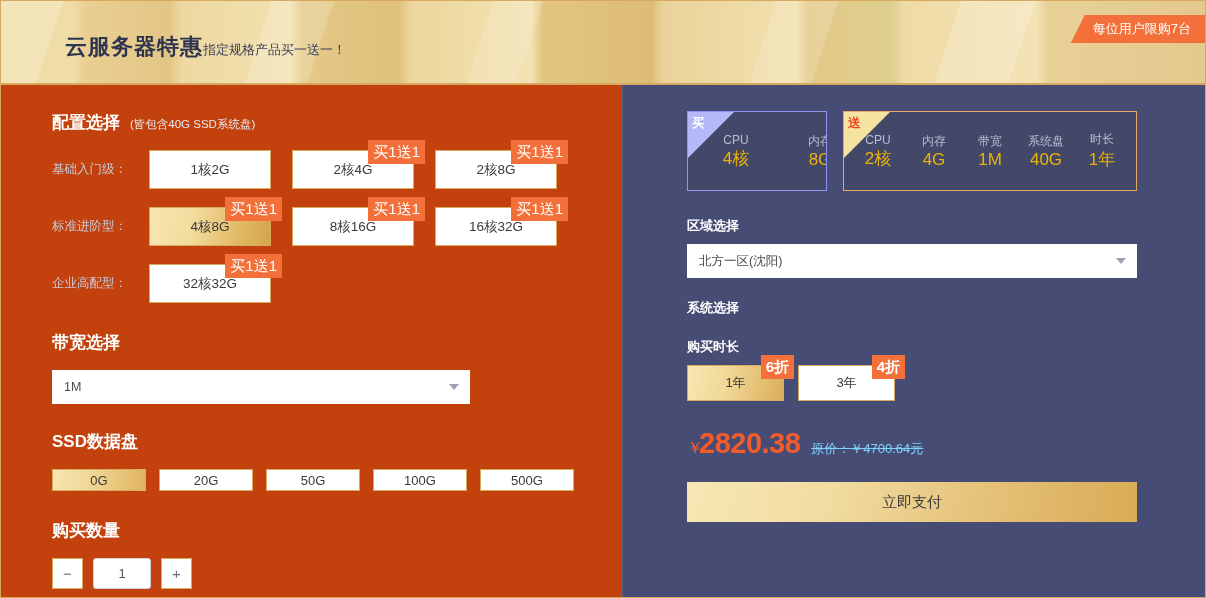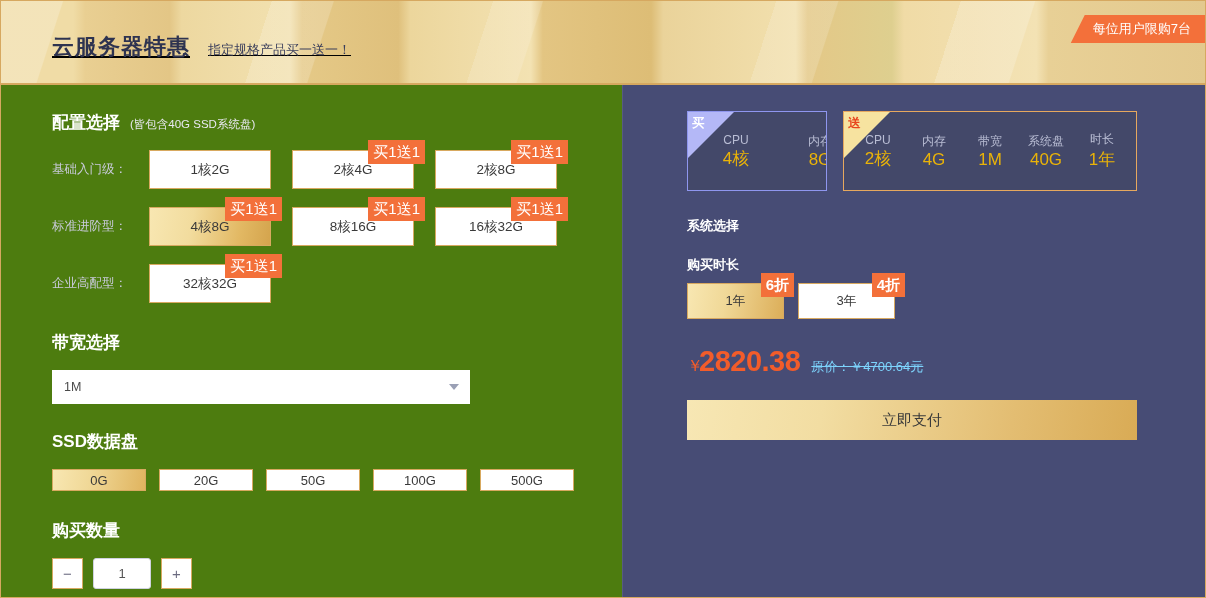--- a/index.html
+++ b/index.html
@@ -39,23 +39,22 @@
     background:
       linear-gradient(108deg, rgba(255,255,255,0.22) 0 5%, rgba(0,0,0,0) 5.1% 100%),
       linear-gradient(108deg, rgba(0,0,0,0) 0 22%, rgba(255,255,255,0.18) 22% 27%, rgba(0,0,0,0) 27.1% 100%),
       linear-gradient(108deg, rgba(0,0,0,0) 0 40%, rgba(255,255,255,0.15) 40% 44%, rgba(0,0,0,0) 44.1% 100%),
       linear-gradient(108deg, rgba(0,0,0,0) 0 63%, rgba(255,255,255,0.16) 63% 68%, rgba(0,0,0,0) 68.1% 100%),
       linear-gradient(108deg, rgba(0,0,0,0) 0 78%, rgba(255,255,255,0.2) 78% 84%, rgba(0,0,0,0) 84.1% 100%);
     pointer-events: none;
   }
   .header-inner {
     position: relative;
-    display: flex; align-items: baseline; gap: 18px;
-    padding: 31px 0 0 51px;
-    text-decoration: underline;
+    display: flex; align-items: baseline; 
+    padding: 31px 0 0 64px;
   }
   .header-title {
     font-size: 22px; font-weight: bold; color: #2e3350;
     letter-spacing: 1px;
   }
   .header-sub { font-size: 13px; color: #3b3f5c; }
 
   .limit-ribbon {
     position: absolute; top: 14px; right: 0;
     height: 28px;
@@ -70,21 +69,21 @@
     content: "";
     position: absolute; left: -16px; top: 0;
     border-top: 14px solid transparent;
     border-bottom: 14px solid transparent;
     border-right: 16px solid #f3703a;
   }
 
   
   .body { display: flex; height: 512px; }
   .left-panel {
-    width: 644px; background: #4d7c0f;
+    width: 644px; background: #c2410c;
     padding: 26px 0 0 51px;
     border-right: 1px solid #575c82;
   }
   .right-panel {
     flex: 1; background: #474c75;
     padding: 26px 0 0 0;
   }
 
   
   .sec-head {
@@ -396,20 +395,29 @@
               <span class="spec-k">系统盘</span>
               <span class="spec-v">40G</span>
             </div>
             <div class="spec-col">
               <span class="spec-k">时长</span>
               <span class="spec-v">1年</span>
             </div>
           </div>
         </div>
 
+        <div class="rp-block">
+          <div class="rp-label">区域选择</div>
+          <div class="rp-sel-wrap">
+            <div class="rp-sel">
+              <span>北方一区(沈阳)</span>
+            </div>
+            <span class="caret"></span>
+          </div>
+        </div>
 
         <div class="rp-block">
           <div class="rp-label">系统选择</div>
         </div>
 
         <div class="rp-block" style="margin-bottom:0;">
           <div class="rp-label">购买时长</div>
           <div class="dur-opts">
             <div class="dur selected">
               <span>1年</span>

